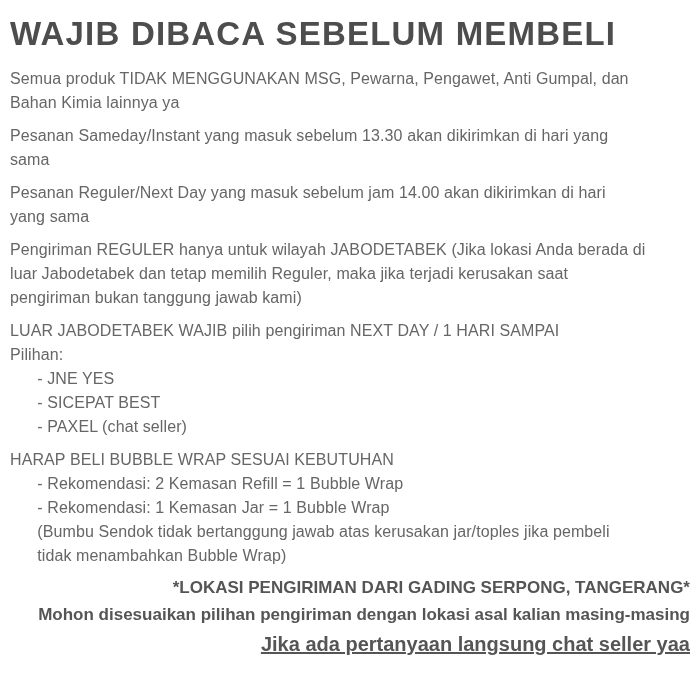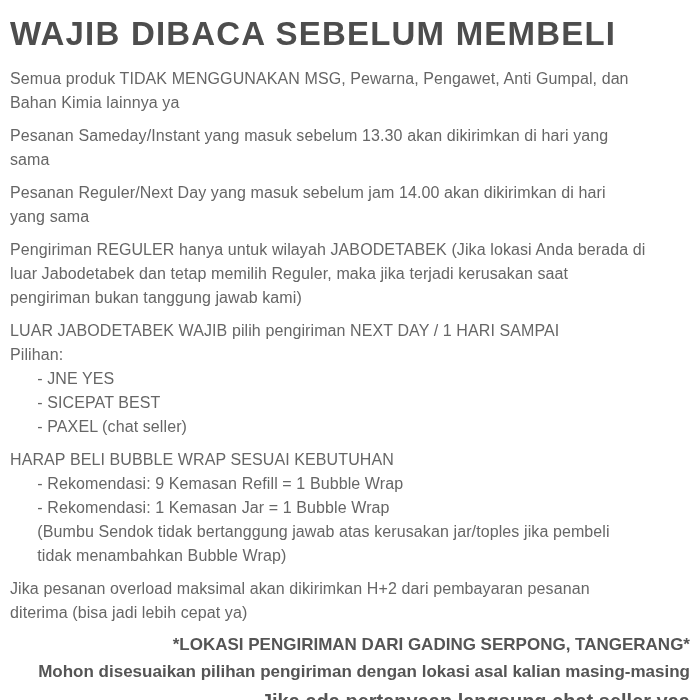--- a/index.html
+++ b/index.html
@@ -80,27 +80,25 @@
 luar Jabodetabek dan tetap memilih Reguler, maka jika terjadi kerusakan saat
 pengiriman bukan tanggung jawab kami)</p>
 
   <p class="para">LUAR JABODETABEK WAJIB pilih pengiriman NEXT DAY / 1 HARI SAMPAI
 Pilihan:
       - JNE YES
       - SICEPAT BEST
       - PAXEL (chat seller)</p>
 
   <p class="para">HARAP BELI BUBBLE WRAP SESUAI KEBUTUHAN
-      - Rekomendasi: 9 Kemasan Refill = 1 Bubble Wrap
+      - Rekomendasi: 2 Kemasan Refill = 1 Bubble Wrap
       - Rekomendasi: 1 Kemasan Jar = 1 Bubble Wrap
       (Bumbu Sendok tidak bertanggung jawab atas kerusakan jar/toples jika pembeli
       tidak menambahkan Bubble Wrap)</p>
 
-  <p class="para">Jika pesanan overload maksimal akan dikirimkan H+2 dari pembayaran pesanan
-diterima (bisa jadi lebih cepat ya)</p>
 
 
   <div class="footer">
     <div class="footer-line small">*LOKASI PENGIRIMAN DARI GADING SERPONG, TANGERANG*</div>
     <div class="footer-line small">Mohon disesuaikan pilihan pengiriman dengan lokasi asal kalian masing-masing</div>
     <div class="footer-line large">Jika ada pertanyaan langsung chat seller yaa</div>
   </div>
 
 </div>
 

